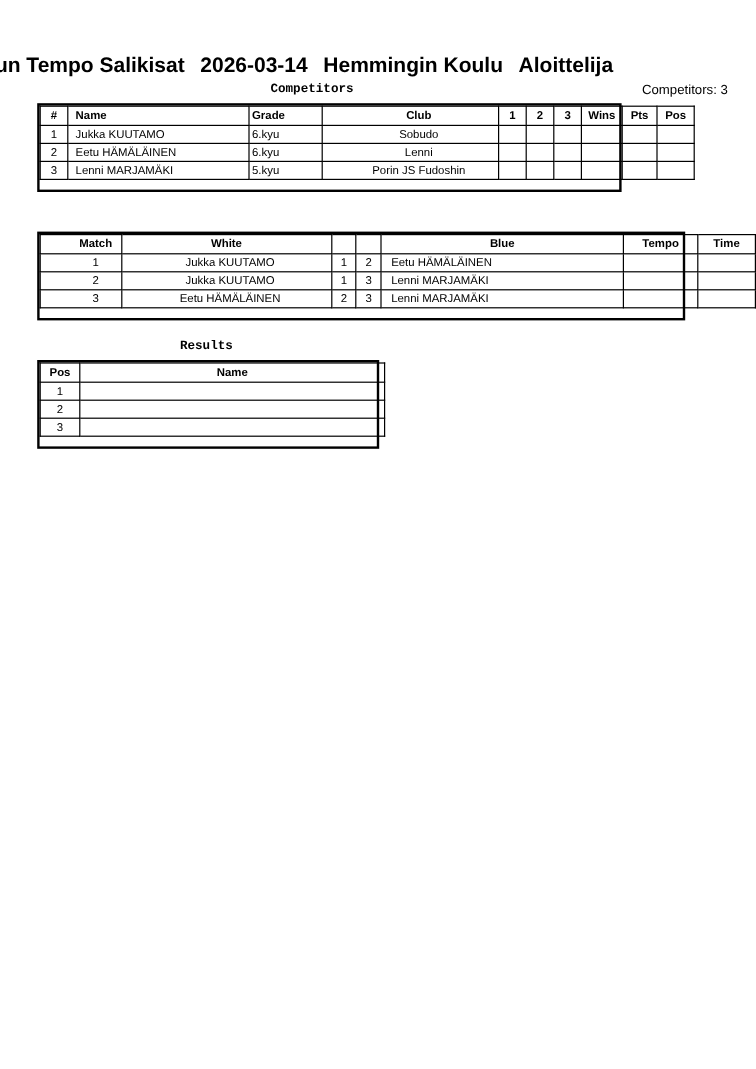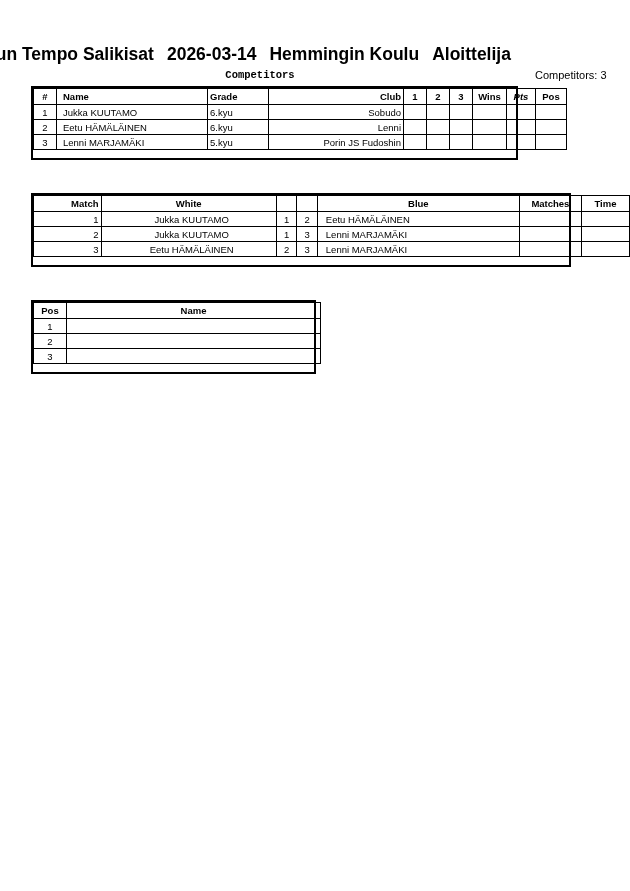--- a/index.html
+++ b/index.html
@@ -96,38 +96,38 @@
     width: 487px;
     height: 74px;
   }
   #competitors-table {
     top: 88px;
     left: 33px;
   }
   #competitors-table .c-num   { width: 18px;  text-align: center; }
   #competitors-table .c-name  { width: 142px; text-align: left; padding-left: 6px; }
   #competitors-table .c-grade { width: 56px;  text-align: left; }
-  #competitors-table .c-club  { width: 128px; text-align: right; padding-left: 4px; }
+  #competitors-table .c-club  { width: 128px; text-align: center; padding-left: 16px; }
   #competitors-table .c-rr    { width: 18px;  text-align: center; }
   #competitors-table .c-wins  { width: 29px;  }
-  #competitors-table .c-pts   { width: 24px;  text-align: center; font-style: italic; }
+  #competitors-table .c-pts   { width: 24px;  text-align: center; }
   #competitors-table .c-pos   { width: 26px;  text-align: center; }
 
   
   #matches-box {
     top: 193px;
     left: 31px;
     width: 540px;
     height: 74px;
   }
   #matches-table {
     top: 195px;
     left: 33px;
   }
-  #matches-table .m-match  { width: 38px;  text-align: right; padding-left: 27px; }
+  #matches-table .m-match  { width: 38px;  text-align: center; padding-left: 27px; }
   #matches-table .m-white  { width: 168px; text-align: center; }
   #matches-table .m-n      { width: 16px;  text-align: center; }
   #matches-table .m-blue   { width: 196px; text-align: center; margin-top: 12px; }
   #matches-table .m-result { width: 58px;  text-align: center; }
   #matches-table .m-time   { width: 44px;  text-align: center; margin-top: 20px; }
   #matches-table td.m-white,
   #matches-table td.m-blue {
     text-align: left;
     padding-left: 8px;
   }
@@ -218,21 +218,21 @@
 
   <div class="outer-box" id="matches-box"></div>
   <table class="grid" id="matches-table">
     <thead>
       <tr>
         <th class="m-match">Match</th>
         <th class="m-white">White</th>
         <th class="m-n"></th>
         <th class="m-n"></th>
         <th class="m-blue">Blue</th>
-        <th class="m-result">Matches</th>
+        <th class="m-result">Tempo</th>
         <th class="m-time">Time</th>
       </tr>
     </thead>
     <tbody>
       <tr>
         <td class="m-match">1</td>
         <td class="m-white">Jukka KUUTAMO</td>
         <td class="m-n">1</td>
         <td class="m-n">2</td>
         <td class="m-blue">Eetu HÄMÄLÄINEN</td>
@@ -253,20 +253,21 @@
         <td class="m-white">Eetu HÄMÄLÄINEN</td>
         <td class="m-n">2</td>
         <td class="m-n">3</td>
         <td class="m-blue">Lenni MARJAMÄKI</td>
         <td class="m-result"></td>
         <td class="m-time"></td>
       </tr>
     </tbody>
   </table>
 
+  <div class="caption cap-results">Results</div>
   <div class="outer-box" id="results-box"></div>
   <table class="grid" id="results-table">
     <thead>
       <tr>
         <th class="r-pos">Pos</th>
         <th class="r-name">Name</th>
       </tr>
     </thead>
     <tbody>
       <tr>

